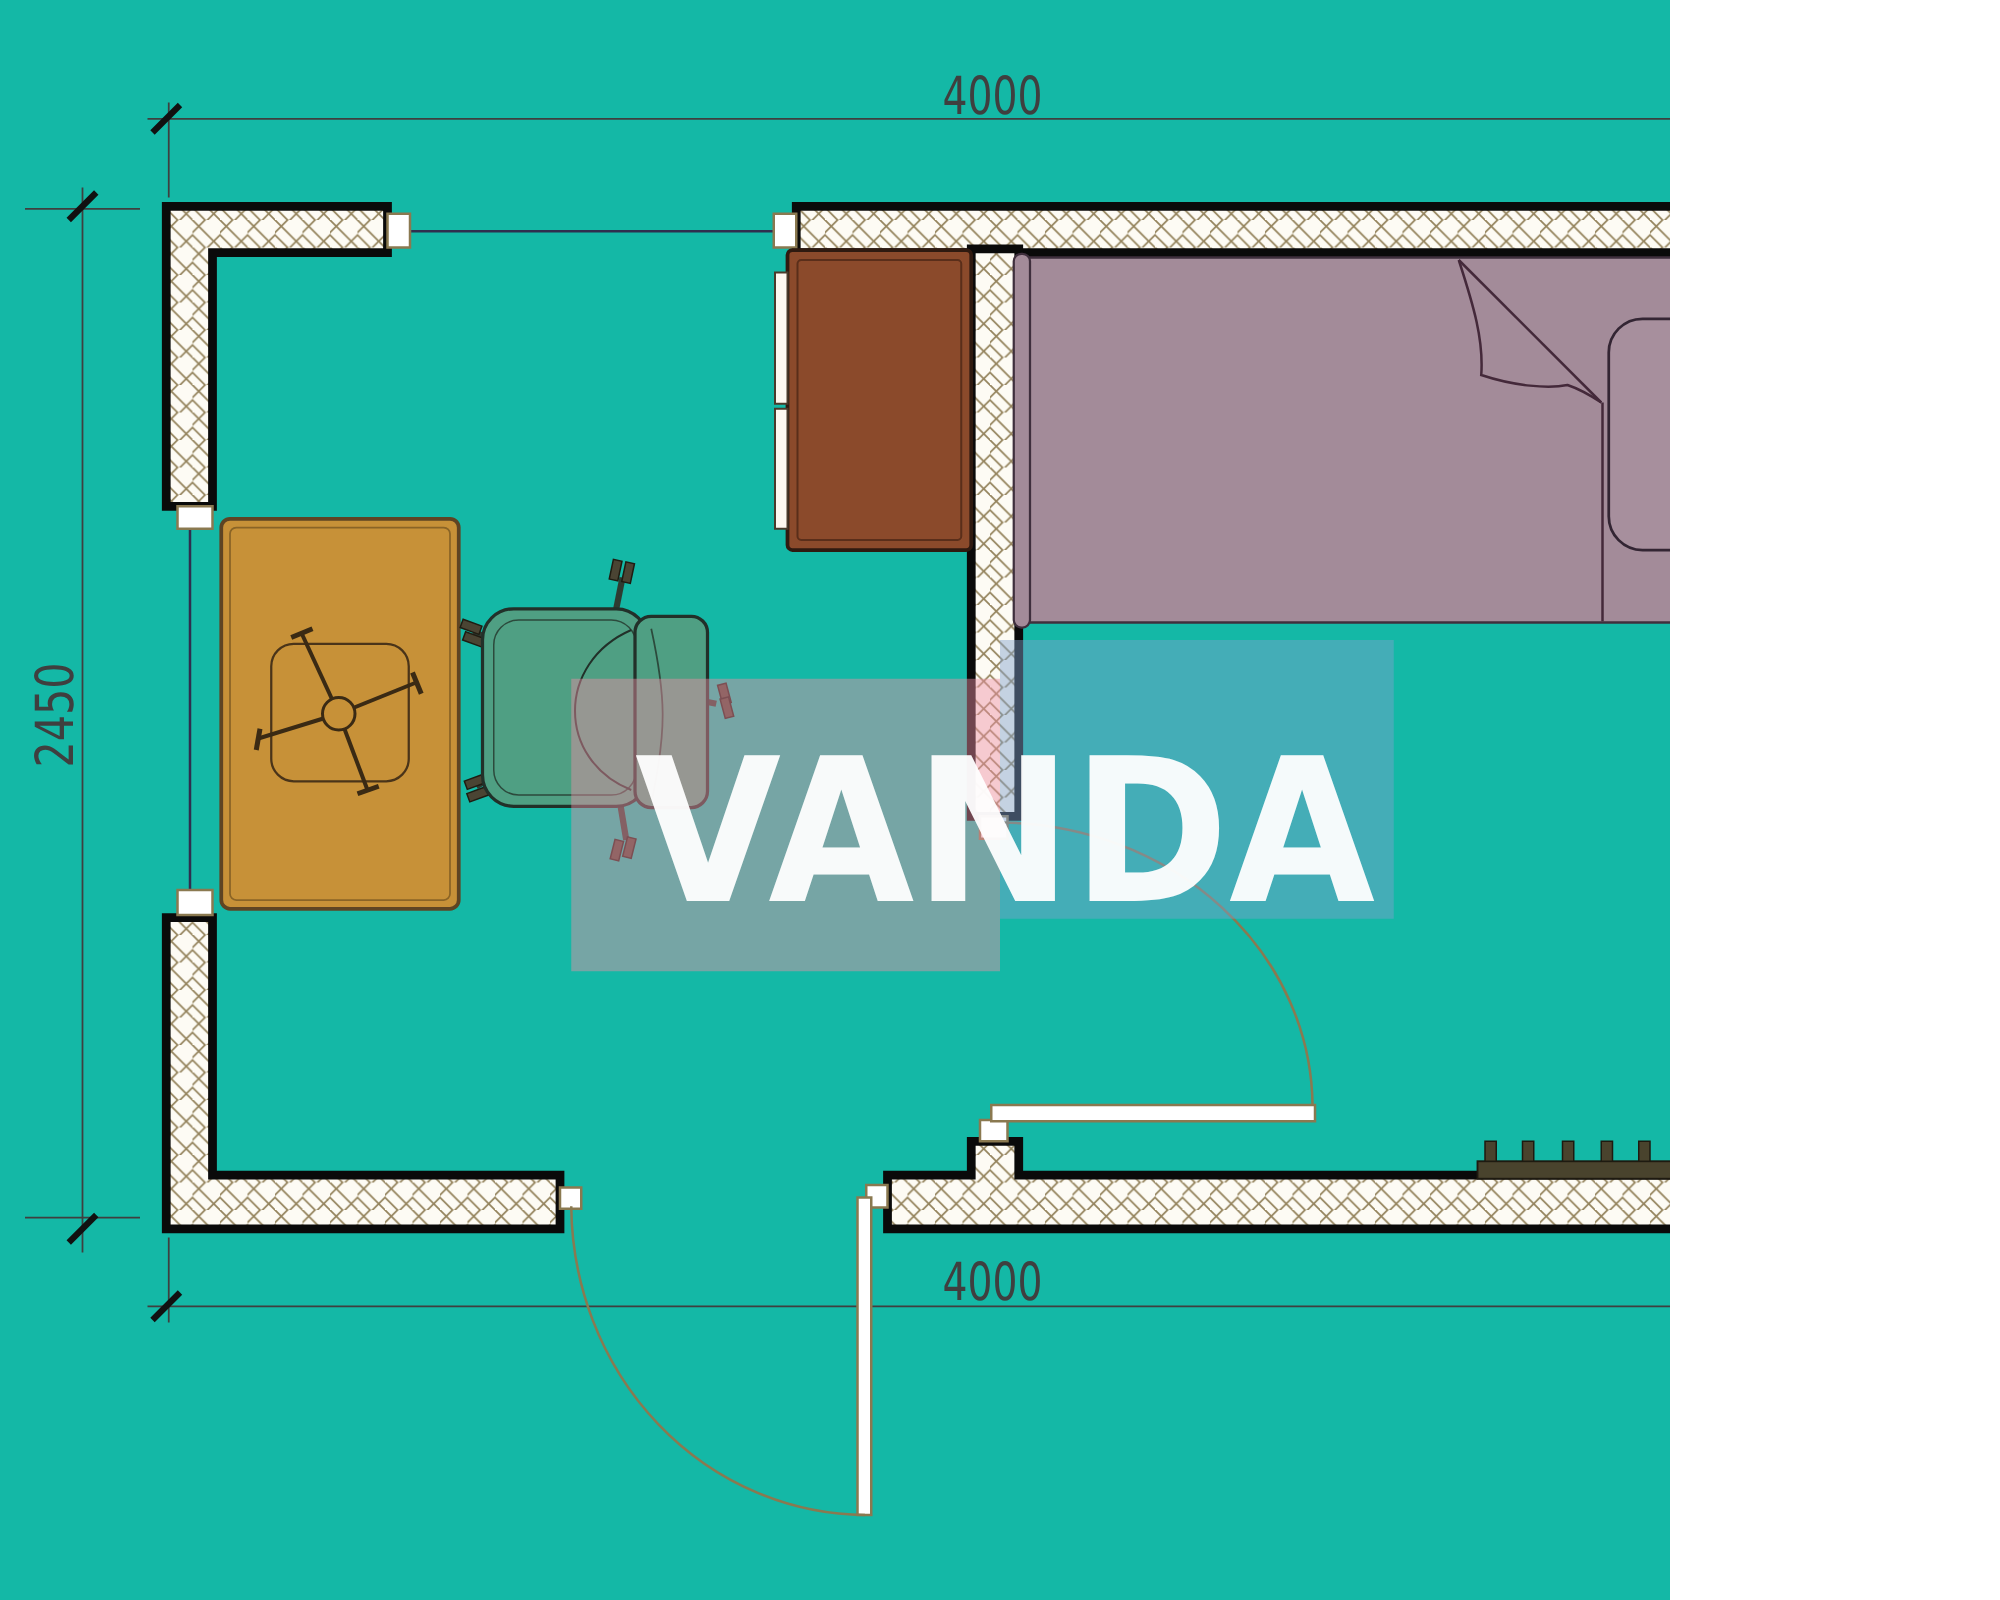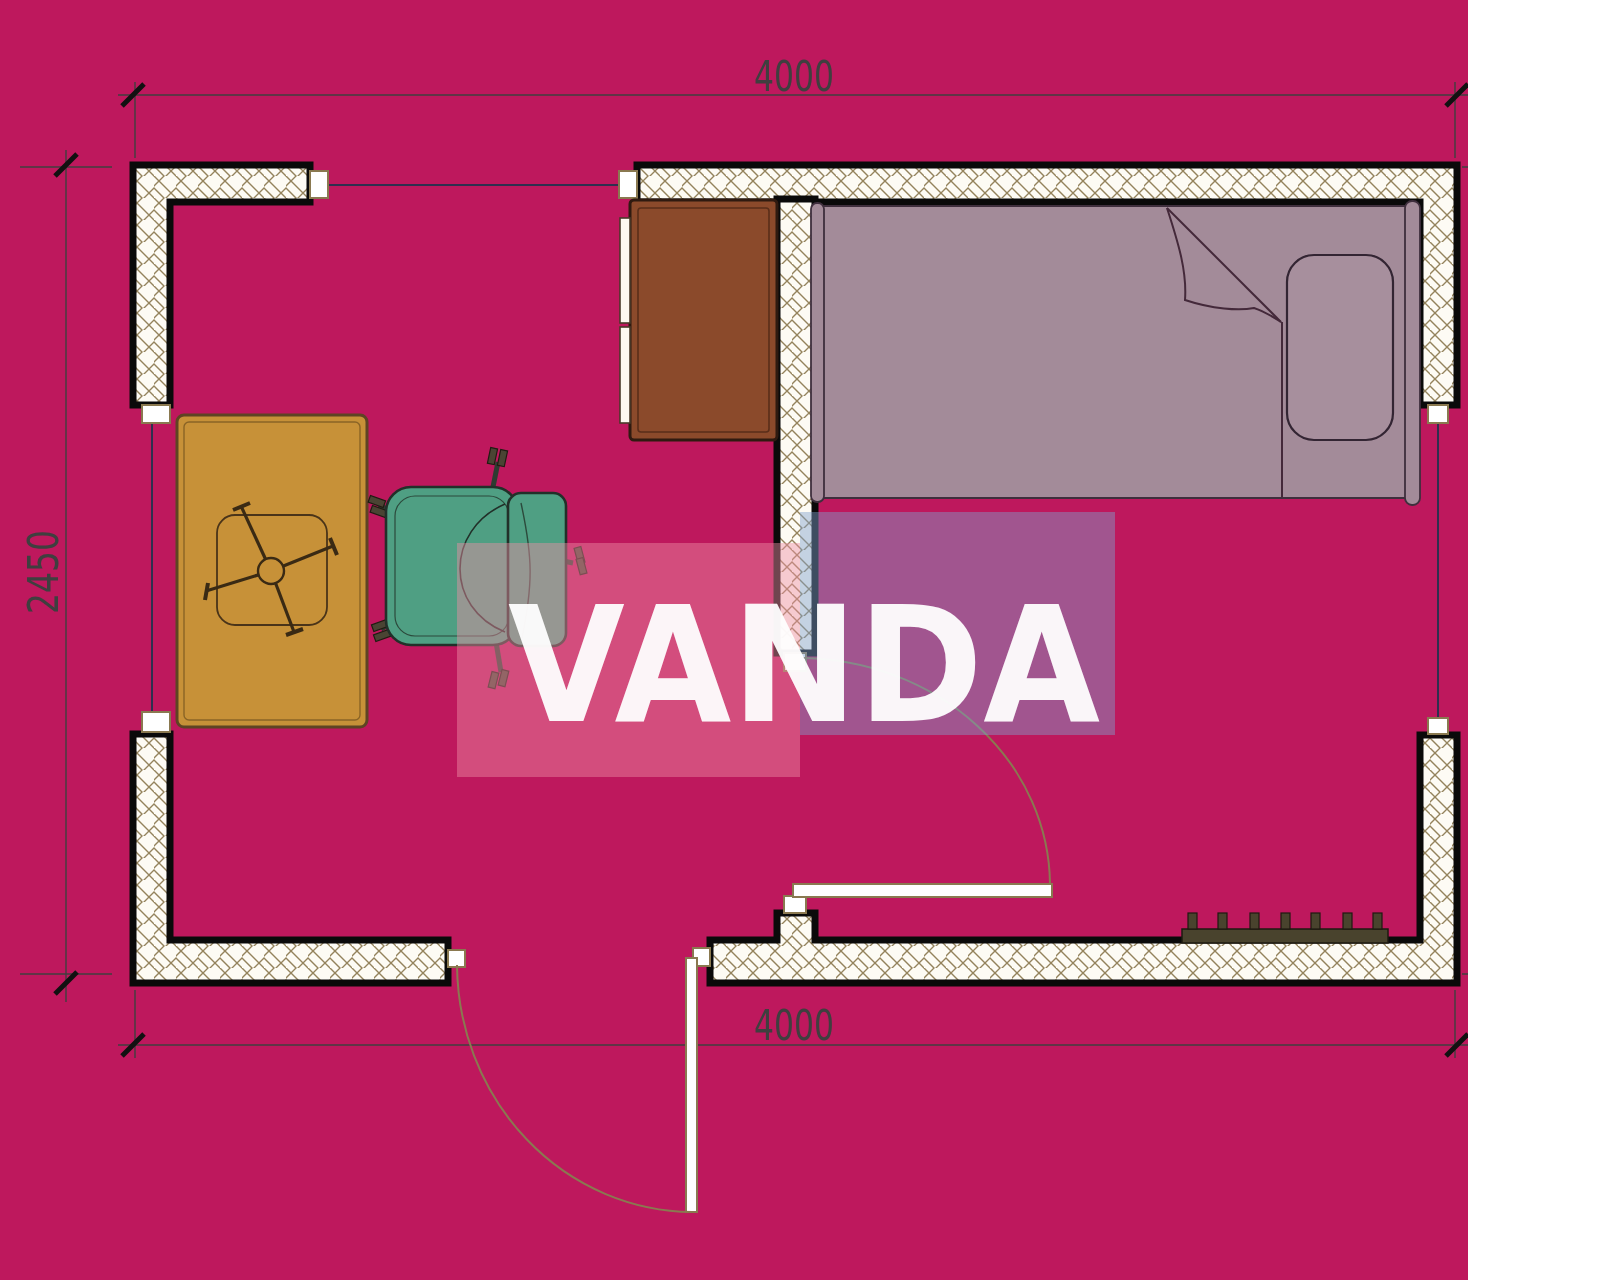--- a/index.html
+++ b/index.html
@@ -1,16 +1,16 @@
 <!DOCTYPE html>
 <html><head>
 <meta charset="utf-8">
 <style>
   html,body{margin:0;padding:0;background:#ffffff;}
-  .page{position:relative;width:1468px;height:1280px;background:#be185d;overflow:hidden;
+  .page{position:relative;width:1336px;height:1280px;background:#14b8a6;overflow:hidden;
         font-family:"DejaVu Sans","Liberation Sans",sans-serif;}
   svg text{font-family:"DejaVu Sans","Liberation Sans",sans-serif;}
   .dimtext{fill:#3f3f3f;font-size:42px;font-weight:400;}
   .wmtext{fill:#ffffff;opacity:0.95;font-weight:bold;font-size:160px;}
 </style>
 </head>
 <body>
 
 <div class="page">
 <svg width="1600" height="1280" viewBox="0 0 1600 1280">

